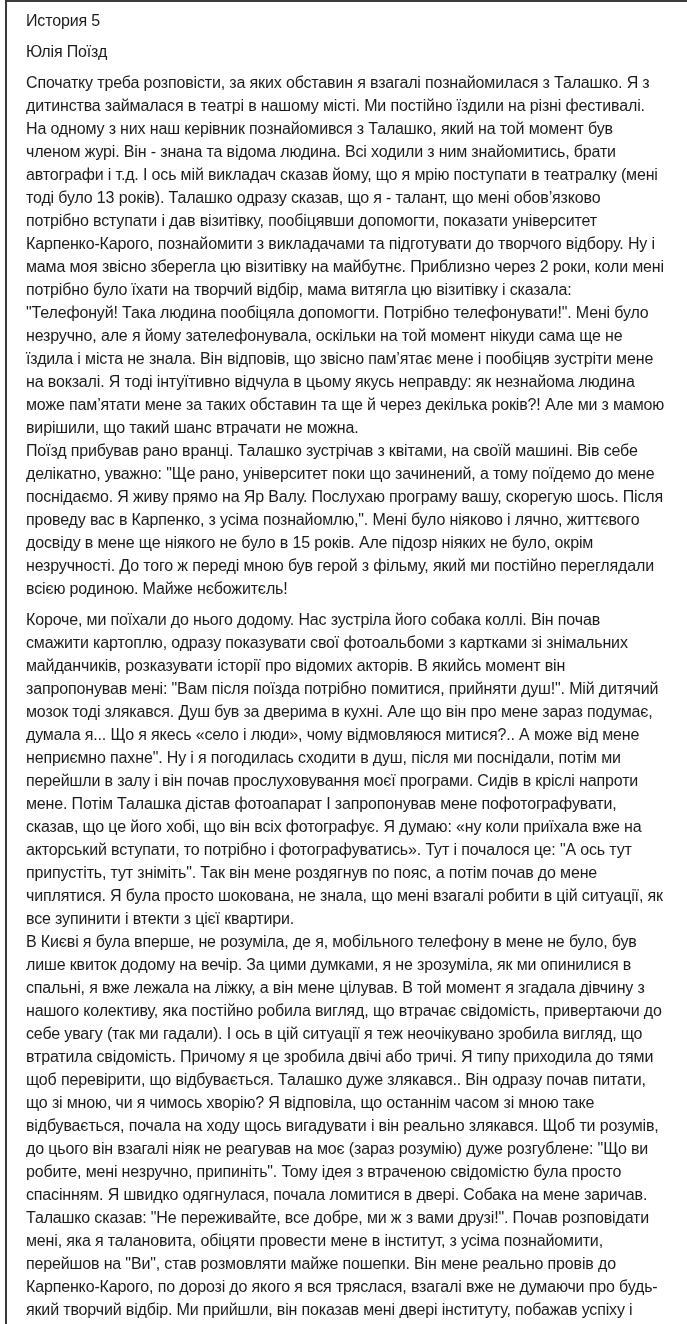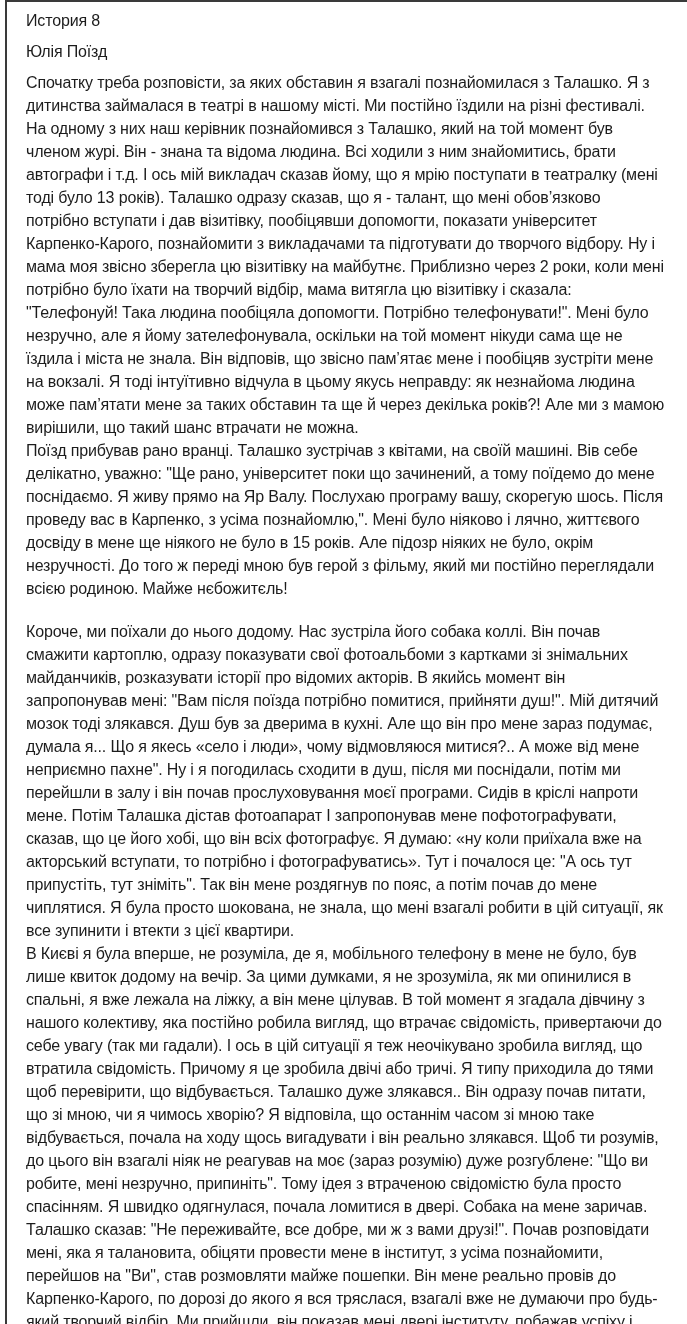--- a/index.html
+++ b/index.html
@@ -25,29 +25,29 @@
     background: #ffffff;
   }
   .txt {
     font-size: 16px;
     line-height: 23px;
     letter-spacing: -0.15px;
     white-space: pre-line;
   }
   .title-block   { margin-bottom: 8px; }
   .author-block  { margin-bottom: 8px; }
-  .para          { margin-bottom: 20px; }
+  .para          { margin-bottom: 8px; }
   .para:last-child { margin-bottom: 0; }
   .line-block    { margin: 0; }
 </style>
 </head>
 <body>
 
 <div class="doc-cell">
-  <div class="txt title-block">История 8</div>
+  <div class="txt title-block">История 5</div>
   <div class="txt author-block">Юлія Поїзд</div>
   <div id="story-text">
       <div class="para">
         <div class="txt line-block">Спочатку треба розповісти, за яких обставин я взагалі познайомилася з Талашко. Я з дитинства займалася в театрі в нашому місті. Ми постійно їздили на різні фестивалі. На одному з них наш керівник познайомився з Талашко, який на той момент був членом журі. Він - знана та відома людина. Всі ходили з ним знайомитись, брати автографи і т.д. І ось мій викладач сказав йому, що я мрію поступати в театралку (мені тоді було 13 років). Талашко одразу сказав, що я - талант, що мені обов’язково потрібно вступати і дав візитівку, пообіцявши допомогти, показати університет Карпенко-Карого, познайомити з викладачами та підготувати до творчого відбору. Ну і мама моя звісно зберегла цю візитівку на майбутнє. Приблизно через 2 роки, коли мені потрібно було їхати на творчий відбір, мама витягла цю візитівку і сказала: "Телефонуй! Така людина пообіцяла допомогти. Потрібно телефонувати!". Мені було незручно, але я йому зателефонувала, оскільки на той момент нікуди сама ще не їздила і міста не знала. Він відповів, що звісно пам’ятає мене і пообіцяв зустріти мене на вокзалі. Я тоді інтуїтивно відчула в цьому якусь неправду: як незнайома людина може пам’ятати мене за таких обставин та ще й через декілька років?! Але ми з мамою вирішили, що такий шанс втрачати не можна.</div>
         <div class="txt line-block">Поїзд прибував рано вранці. Талашко зустрічав з квітами, на своїй машині. Вів себе делікатно, уважно: "Ще рано, університет поки що зачинений, а тому поїдемо до мене поснідаємо. Я живу прямо на Яр Валу. Послухаю програму вашу, скорегую шось. Після проведу вас в Карпенко, з усіма познайомлю,". Мені було ніяково і лячно, життєвого досвіду в мене ще ніякого не було в 15 років. Але підозр ніяких не було, окрім незручності. До того ж переді мною був герой з фільму, який ми постійно переглядали всією родиною. Майже нєбожитєль!</div>
       </div>
       <div class="para">
         <div class="txt line-block">Короче, ми поїхали до нього додому. Нас зустріла його собака коллі. Він почав смажити картоплю, одразу показувати свої фотоальбоми з картками зі знімальних майданчиків, розказувати історії про відомих акторів. В якийсь момент він запропонував мені: "Вам після поїзда потрібно помитися, прийняти душ!". Мій дитячий мозок тоді злякався. Душ був за дверима в кухні. Але що він про мене зараз подумає, думала я...  Що я якесь «село і люди», чому відмовляюся митися?.. А може від мене неприємно пахне". Ну і я погодилась сходити в душ, після ми поснідали, потім ми перейшли в залу і він почав прослуховування моєї програми. Сидів в кріслі напроти мене. Потім Талашка дістав фотоапарат І запропонував мене пофотографувати, сказав, що це його хобі, що він всіх фотографує. Я думаю: «ну коли приїхала вже на акторський вступати, то потрібно і фотографуватись». Тут і почалося це: "А ось тут припустіть, тут зніміть". Так він мене роздягнув по пояс, а потім почав до мене чиплятися. Я була просто шокована, не знала, що мені взагалі робити в цій ситуації, як все зупинити і втекти з цієї квартири.</div>
         <div class="txt line-block">В Києві я була вперше, не розуміла, де я, мобільного телефону в мене не було, був лише квиток додому на вечір. За цими думками, я не зрозуміла, як ми опинилися в спальні, я вже лежала на ліжку, а він мене цілував. В той момент я згадала дівчину з нашого колективу, яка постійно робила вигляд, що втрачає свідомість, привертаючи до себе увагу (так ми гадали). І ось в цій ситуації я теж неочікувано зробила вигляд, що втратила свідомість. Причому я це зробила двічі або тричі. Я типу приходила до тями щоб перевірити, що відбувається. Талашко дуже злякався.. Він одразу почав питати, що зі мною, чи я чимось хворію? Я відповіла, що останнім часом зі мною таке відбувається, почала на ходу щось вигадувати і він реально злякався. Щоб ти розумів, до цього він взагалі ніяк не реагував на моє (зараз розумію) дуже розгублене: "Що ви робите, мені незручно, припиніть". Тому ідея з втраченою свідомістю була просто спасінням. Я швидко одягнулася, почала ломитися в двері. Собака на мене заричав. Талашко сказав: "Не переживайте, все добре, ми ж з вами друзі!". Почав розповідати мені, яка я талановита, обіцяти провести мене в інститут, з усіма познайомити, перейшов на "Ви", став розмовляти майже пошепки. Він мене реально провів до Карпенко-Карого, по дорозі до якого я вся тряслася, взагалі вже не думаючи про будь-який творчий відбір. Ми прийшли, він показав мені двері інституту, побажав успіху і пішов.  До творчого відбору залишалося кілька годин, я не могла ні з ким спілкуватися, думала лише про те, що сталося. А ще про те, що в нього залишилися мої речі- маленький пакет, в якому був і квиток додому. Я розуміла, що мені потрібно буде знову йти в цю квартиру. Творчий відбір я пройшла і до вечора тинялася на Львівській площі, - боялася загубитися. Десь за годину до поїзду я постукала в його двері, забрала свої речі. На вокзал мене повіз Талашко. Я знову не змогла йому відмовити. Чому? Не знаю. Можливо, тому, що не знала дороги. Можливо, через те, що не усвідомлювала, як діяти в такій ситуації.</div>
       </div>

